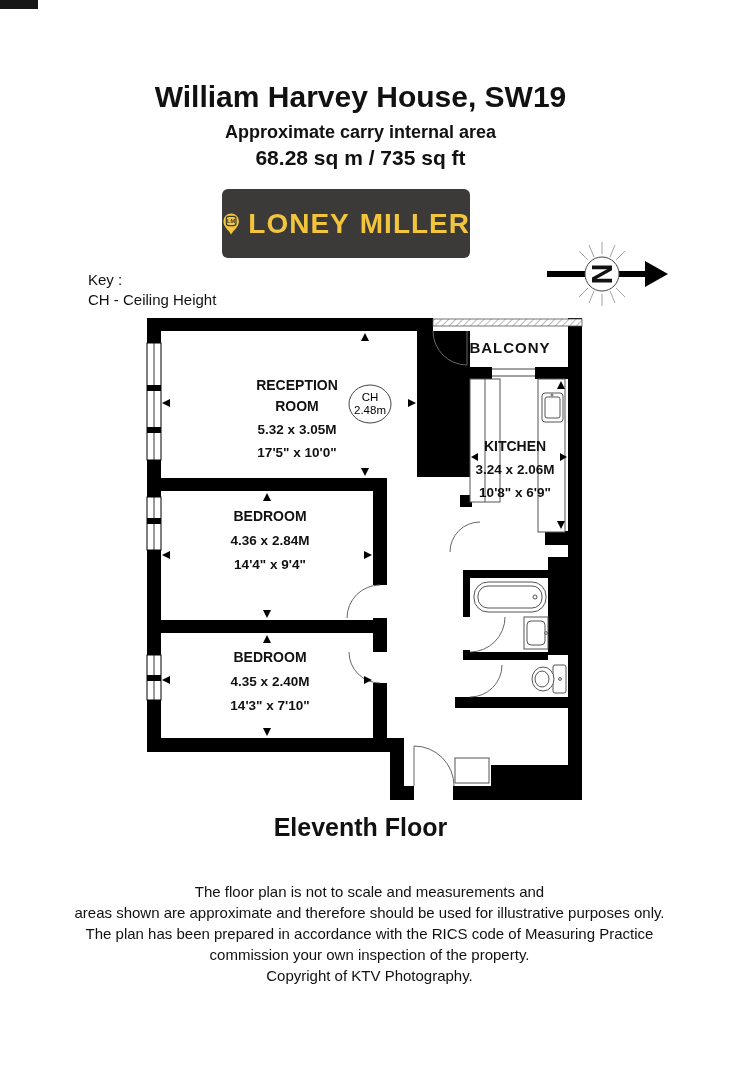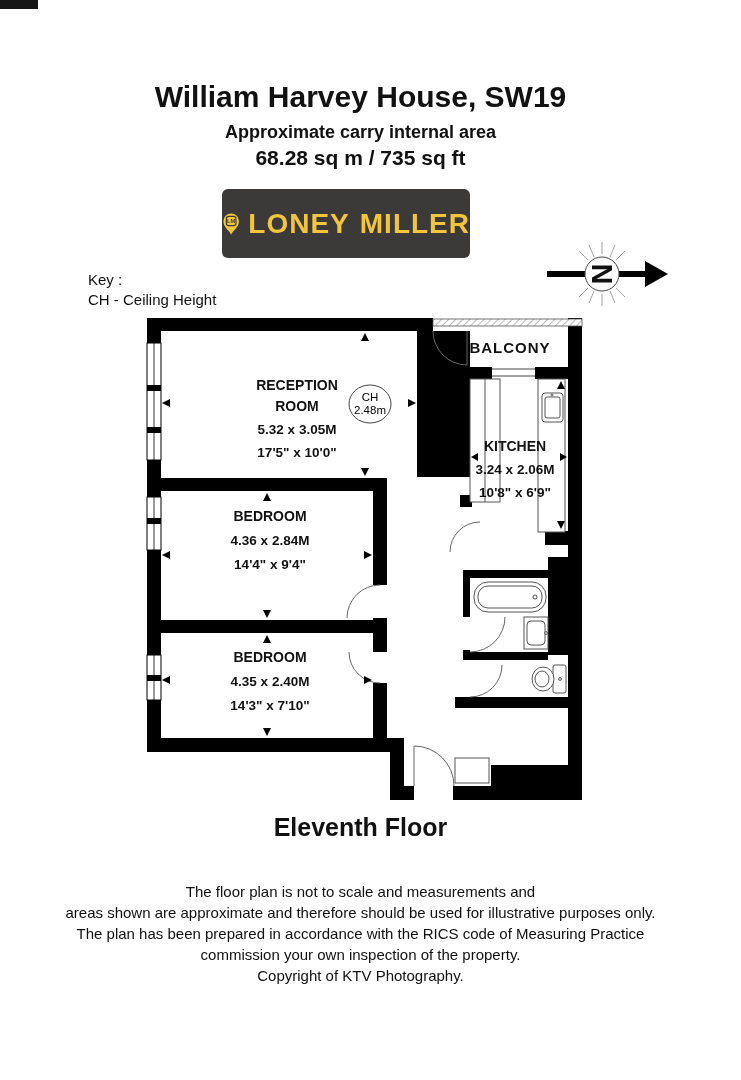--- a/index.html
+++ b/index.html
@@ -10,21 +10,21 @@
   .title{top:80px;font-size:30px;font-weight:bold;letter-spacing:0px;}
   .sub1{top:122px;font-size:18px;font-weight:bold;}
   .sub2{top:146px;font-size:21px;font-weight:bold;}
   .corner-artifact{left:0;top:0;width:38px;height:9px;background:#161616;}
   .logo{left:222px;top:189px;width:248px;height:69px;background:#3B3A38;
         border-radius:6px;display:flex;align-items:center;justify-content:center;gap:8px;}
   .logo-text{color:#F2C53D;font-size:28px;font-weight:bold;letter-spacing:1px;white-space:nowrap;}
   .logo-text .sp{display:inline-block;width:10px;}
   .key{left:88px;top:270px;font-size:15px;line-height:20px;}
   .floorlbl{top:813px;font-size:25px;font-weight:bold;}
-  .disclaimer{top:881px;font-size:15px;line-height:21px;}
+  .disclaimer{top:881px;font-size:15px;line-height:21px;padding-left:9px;}
   svg text{font-family:"Liberation Sans", sans-serif;}
   .roomname{font-size:14px;font-weight:bold;}
   .roomdim{font-size:13.5px;font-weight:bold;}
   .balcony{font-size:15px;font-weight:bold;letter-spacing:1px;}
   .chtxt{font-size:11.5px;}
 </style>
 </head>
 <body>
 
 <div class="abs corner-artifact"></div>

